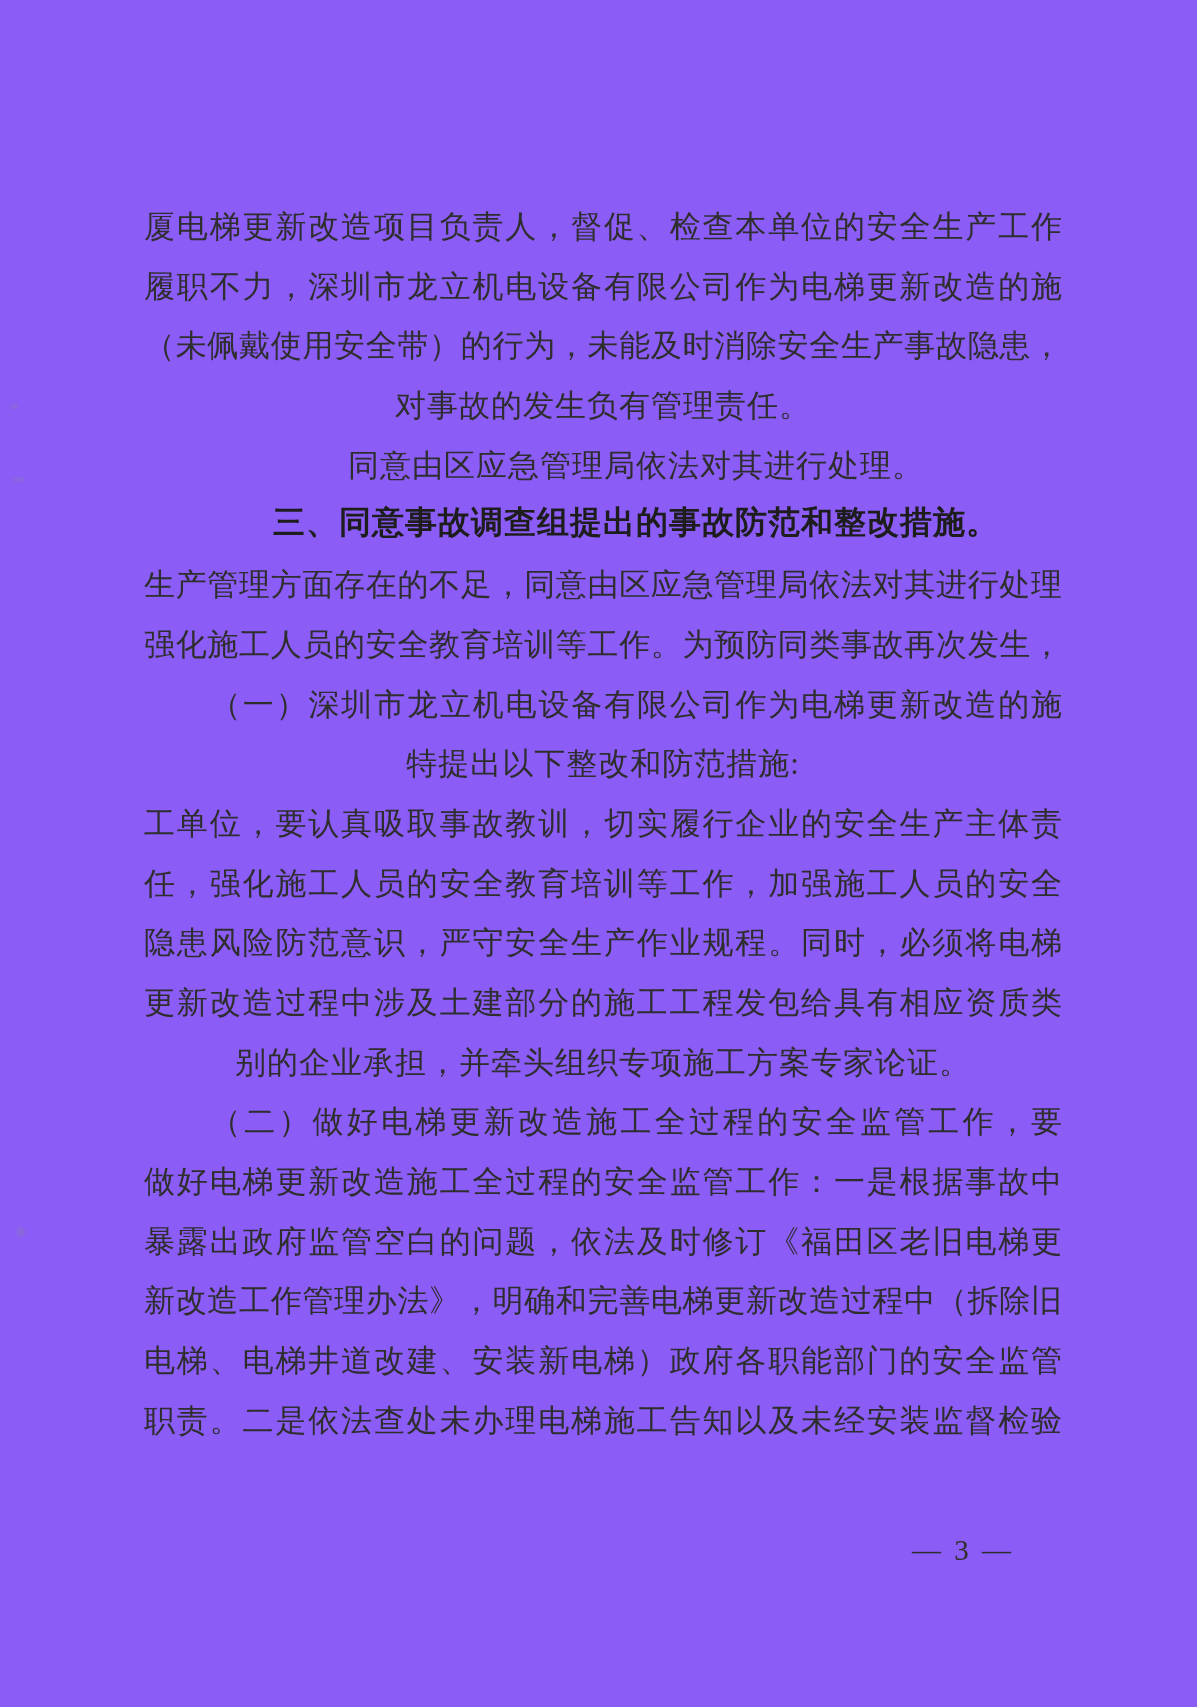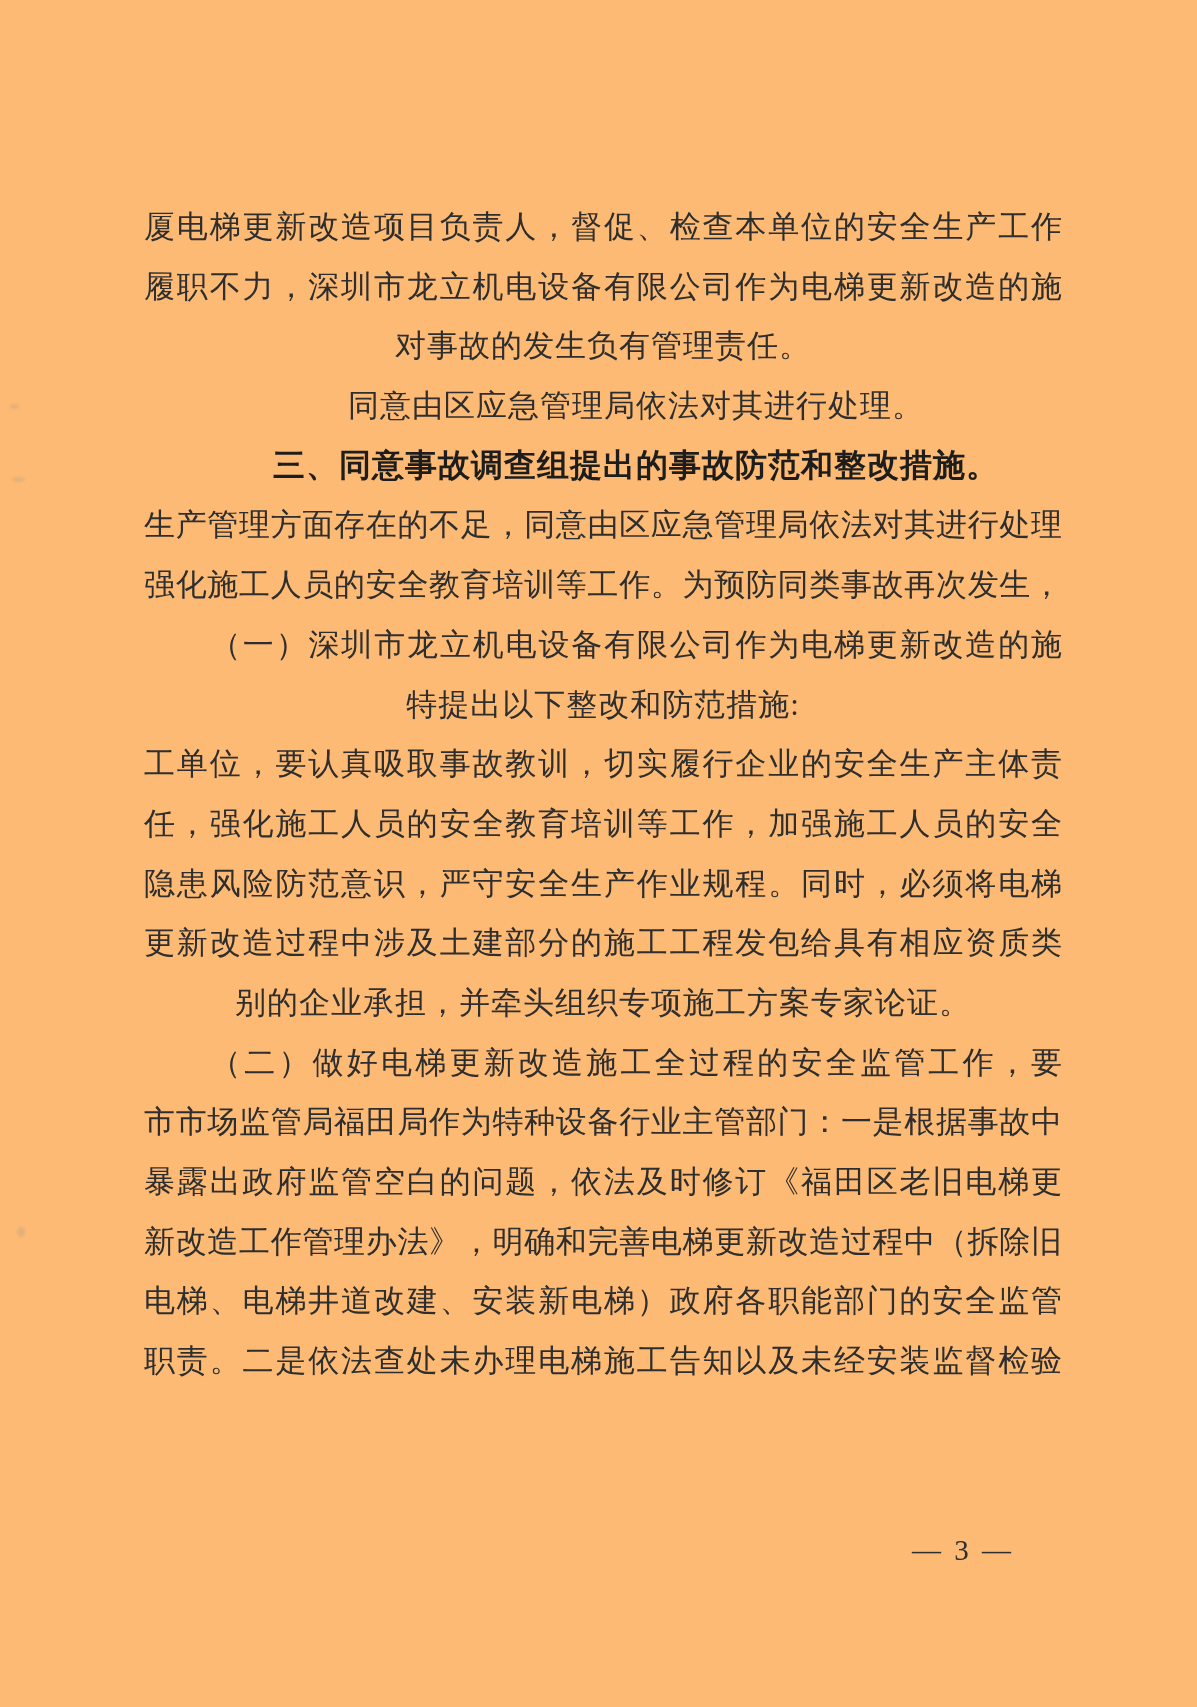--- a/index.html
+++ b/index.html
@@ -4,21 +4,21 @@
 <style>
   html, body {
     margin: 0;
     padding: 0;
     background: #ffffff;
   }
   .page {
     position: relative;
     width: 1197px;
     height: 1707px;
-    background: #fdba74;
+    background: #8b5cf6;
     overflow: hidden;
     font-family: "Liberation Serif", "DejaVu Serif", serif;
   }
   .doc-body {
     position: absolute;
     left: 144px;
     top: 197px;
     width: 918px;
   }
   .ln {
@@ -35,21 +35,21 @@
     text-align-last: justify;
     text-justify: inter-character;
     letter-spacing: 0;
   }
   
   .ln.ind {
     padding-left: 66px;
   }
   
   .ln.heading {
-    font-family: Liberation Serif, serif;
+    font-family: Liberation Mono, monospace;
     font-weight: 700;
     color: #1d1d1d;
     font-size: 32px;
     letter-spacing: 1px;
   }
   .footer-page-number {
     position: absolute;
     left: 912px;
     top: 1534px;
     font-size: 29px;
@@ -70,34 +70,35 @@
   .a3 { left: 17px;  top: 1227px; width: 8px;  height: 10px; }
 </style>
 </head>
 <body>
 
 <div class="page">
 
   <div class="doc-body">
     <div class="ln j">厦电梯更新改造项目负责人，督促、检查本单位的安全生产工作</div>
     <div class="ln j">履职不力，深圳市龙立机电设备有限公司作为电梯更新改造的施</div>
+    <div class="ln j">（未佩戴使用安全带）的行为，未能及时消除安全生产事故隐患，</div>
     <div class="ln">对事故的发生负有管理责任。</div>
     <div class="ln ind">同意由区应急管理局依法对其进行处理。</div>
     <div class="ln ind heading">三、同意事故调查组提出的事故防范和整改措施。</div>
     <div class="ln j">生产管理方面存在的不足，同意由区应急管理局依法对其进行处理</div>
     <div class="ln j">强化施工人员的安全教育培训等工作。为预防同类事故再次发生，</div>
     <div class="ln ind j">（一）深圳市龙立机电设备有限公司作为电梯更新改造的施</div>
     <div class="ln">特提出以下整改和防范措施:</div>
     <div class="ln j">工单位，要认真吸取事故教训，切实履行企业的安全生产主体责</div>
     <div class="ln j">任，强化施工人员的安全教育培训等工作，加强施工人员的安全</div>
     <div class="ln j">隐患风险防范意识，严守安全生产作业规程。同时，必须将电梯</div>
     <div class="ln j">更新改造过程中涉及土建部分的施工工程发包给具有相应资质类</div>
     <div class="ln">别的企业承担，并牵头组织专项施工方案专家论证。</div>
     <div class="ln ind j">（二）做好电梯更新改造施工全过程的安全监管工作，要</div>
-    <div class="ln j">市市场监管局福田局作为特种设备行业主管部门：一是根据事故中</div>
+    <div class="ln j">做好电梯更新改造施工全过程的安全监管工作：一是根据事故中</div>
     <div class="ln j">暴露出政府监管空白的问题，依法及时修订《福田区老旧电梯更</div>
     <div class="ln j">新改造工作管理办法》，明确和完善电梯更新改造过程中（拆除旧</div>
     <div class="ln j">电梯、电梯井道改建、安装新电梯）政府各职能部门的安全监管</div>
     <div class="ln j">职责。二是依法查处未办理电梯施工告知以及未经安装监督检验</div>
   </div>
 
   <div class="footer-page-number">— 3 —</div>
 
   <div class="artifact a1"></div>
   <div class="artifact a2"></div>

